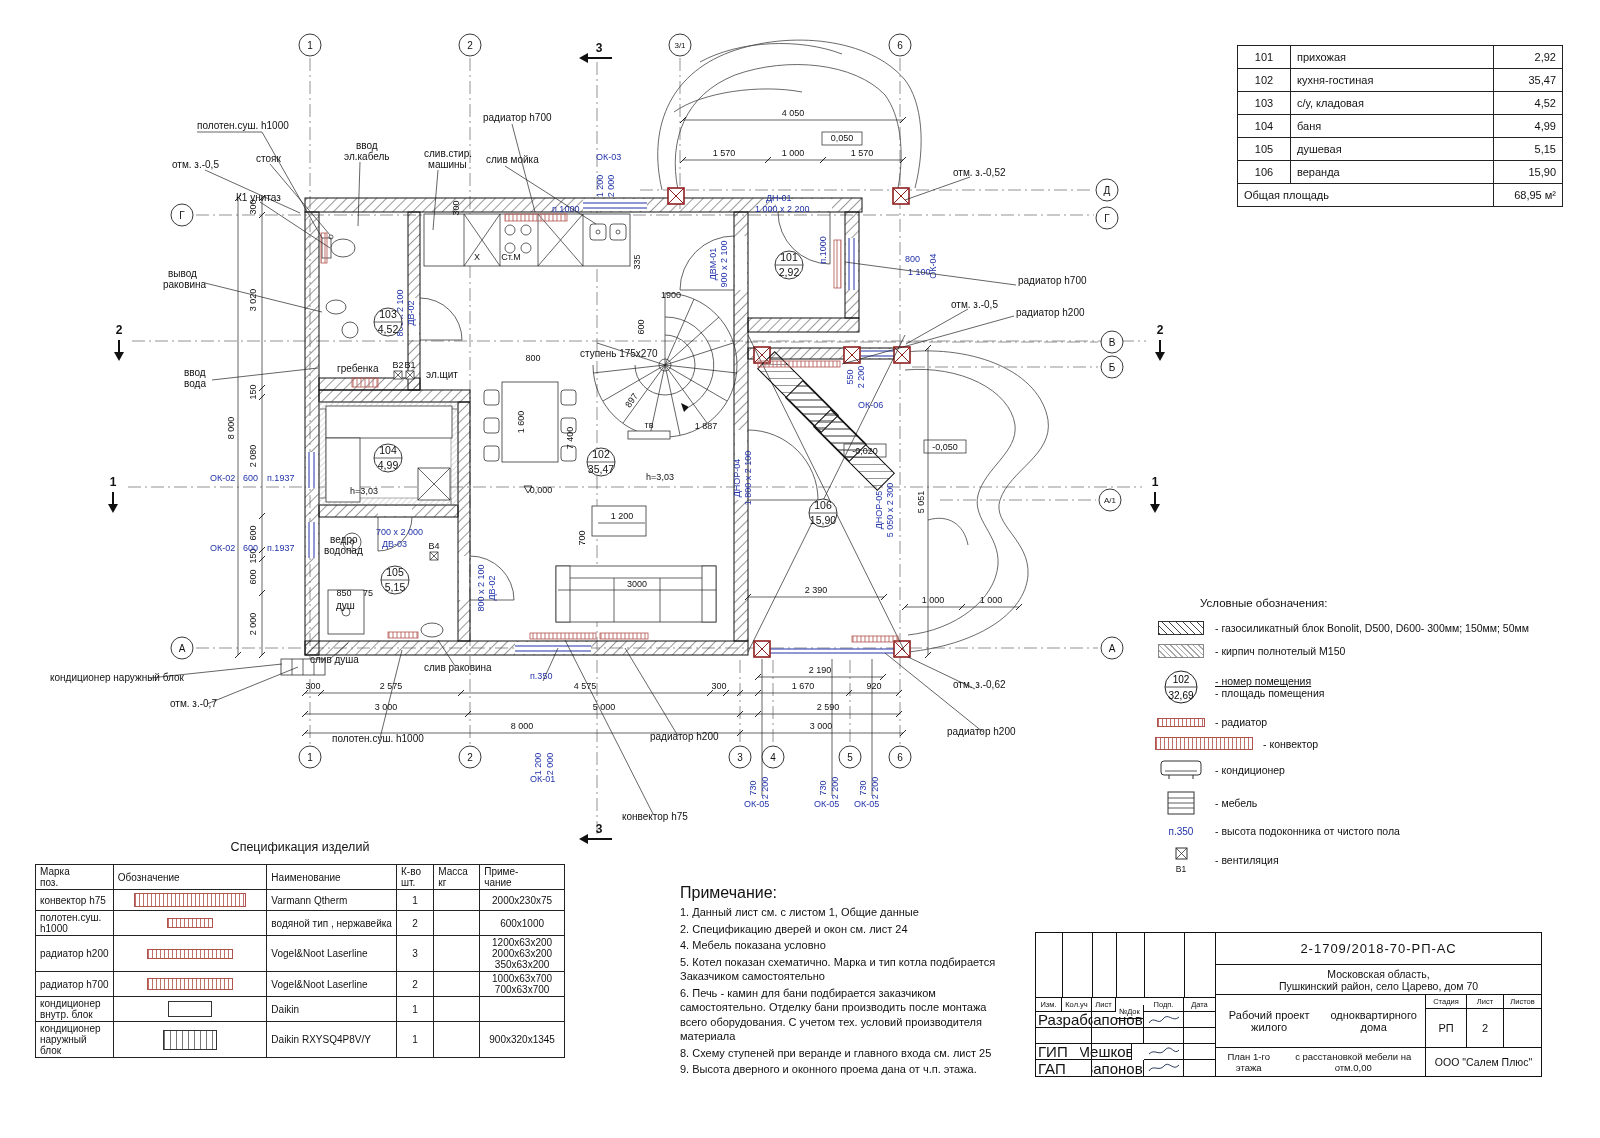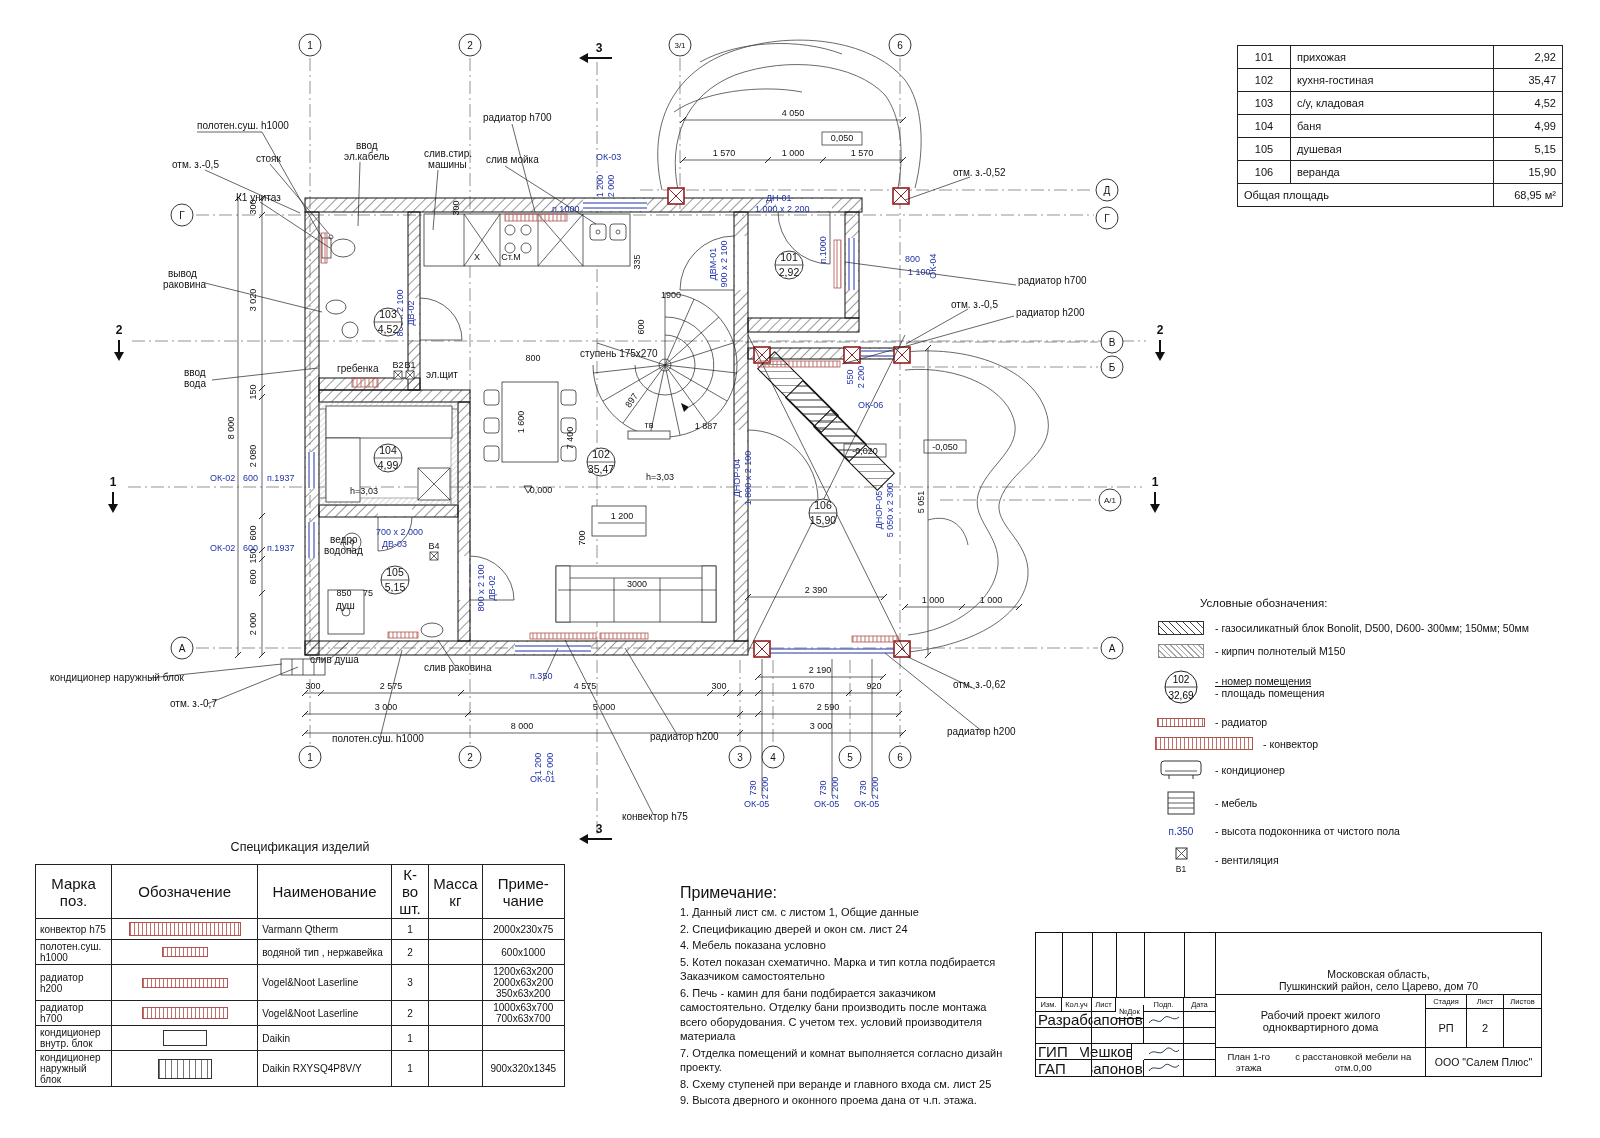--- a/index.html
+++ b/index.html
@@ -25,21 +25,21 @@
   .rad{fill:url(#hr);stroke:#b2544e;stroke-width:0.8}
   .fur{fill:#fff;stroke:#333;stroke-width:0.8}
   .org{fill:none;stroke:#444;stroke-width:0.8}
   .tick{stroke:#111;stroke-width:0.9}
   .bub{fill:#fff;stroke:#222;stroke-width:0.9}
   
   table{border-collapse:collapse}
   .sched td{border:1px solid #222;font-size:11px;padding:1px 6px;height:20px;white-space:nowrap}
   .sched .c{text-align:center}.sched .r{text-align:right}
   .spec td{border:1px solid #222;font-size:10px;padding:1px 4px;vertical-align:middle}
-  .spec .hd{text-align:center;font-size:15px}
+  .spec .hd{text-align:left;font-size:10px}
   .spec .c{text-align:center}
   .bar{background-color:#fff;border:1px solid #b2544e;background-image:repeating-linear-gradient(90deg,#c0706a 0 1px,transparent 1px 4px)}
   .acbox{border:1px solid #333;background:#fff}
   .leg-row{display:flex;align-items:center;margin-bottom:9px}
   .leg-ico{width:52px;flex:0 0 52px;display:flex;justify-content:center;align-items:center}
   .leg-lbl{font-size:10.5px;margin-left:8px;white-space:nowrap}
   .hatchA{width:44px;height:12px;border:1px solid #333;background-image:repeating-linear-gradient(45deg,#444 0 1px,transparent 1px 5px)}
   .hatchB{width:44px;height:12px;border:1px solid #888;background-image:repeating-linear-gradient(45deg,#aaa 0 1px,transparent 1px 4px)}
   .notes div{font-size:11px;line-height:1.32;margin-bottom:2px}
   .notes .ttl{font-size:16px;}
@@ -899,21 +899,20 @@
   </table>
 </div>
 
 <div class="abs notes" style="left:680px;top:882px;width:335px">
   <div class="ttl">Примечание:</div>
   <div>1. Данный лист см. с листом 1, Общие данные</div>
   <div>2. Спецификацию дверей и окон см. лист 24</div>
   <div>4. Мебель показана условно</div>
   <div>5. Котел показан схематично. Марка и тип котла подбирается Заказчиком самостоятельно</div>
   <div>6. Печь - камин для бани подбирается заказчиком самостоятельно. Отделку бани производить после монтажа всего оборудования. С учетом тех. условий производителя материала</div>
-  <div>7. Отделка помещений и комнат выполняется согласно дизайн проекту.</div>
   <div>8. Схему ступеней при веранде и главного входа см. лист 25</div>
   <div>9. Высота дверного и оконного проема дана от ч.п. этажа.</div>
 </div>
 
 <div class="abs stamp" style="left:1035px;top:932px;width:505px;height:143px">
 
   <div class="cell" style="left:0;top:0;width:180px;height:65px;border-bottom:1px solid #111">
     <div style="position:absolute;left:26px;top:0;height:65px;border-left:1px solid #111"></div>
     <div style="position:absolute;left:56px;top:0;height:65px;border-left:1px solid #111"></div>
     <div style="position:absolute;left:80px;top:0;height:65px;border-left:1px solid #111"></div>
@@ -949,25 +948,26 @@
   <div class="cell" style="left:148px;top:111px;width:32px;height:16px"></div>
   <div class="cell" style="left:0;top:127px;width:56px;height:16px;border-bottom:none;justify-content:flex-start;padding-left:2px">ГАП</div>
   <div class="cell" style="left:56px;top:127px;width:52px;height:16px;border-bottom:none">Запонова</div>
   <div class="cell" style="left:108px;top:127px;width:40px;height:16px;border-bottom:none">
       <svg width="34" height="12">
         <path d="M2,9 C6,2 12,10 17,4 S26,10 32,3" fill="none" stroke="#2a3a5a" stroke-width="1"></path>
       </svg>
     </div>
   <div class="cell" style="left:148px;top:127px;width:32px;height:16px;border-bottom:none"></div>
 
+  <div class="cell nb" style="left:180px;top:0;width:325px;height:32px;font-size:13px;letter-spacing:1px">2-1709/2018-70-РП-АС</div>
   <div class="cell nb" style="left:180px;top:32px;width:325px;height:30px;flex-direction:column;font-size:10.5px">
     <div>Московская область,</div>
     <div>Пушкинский район, село Царево, дом 70</div>
   </div>
-  <div class="cell" style="left:180px;top:62px;width:210px;height:53px;flex-direction:column;font-size:11px">
+  <div class="cell" style="left:180px;top:62px;width:210px;height:53px;flex-direction:row;font-size:11px">
     <div>Рабочий проект жилого</div>
     <div>одноквартирного дома</div>
   </div>
   <div class="cell nb" style="left:390px;top:62px;width:40px;height:14px;font-size:7.5px">Стадия</div>
   <div class="cell nb" style="left:430px;top:62px;width:37px;height:14px;font-size:7.5px;border-left:1px solid #111">Лист</div>
   <div class="cell nb" style="left:467px;top:62px;width:38px;height:14px;font-size:7.5px;border-left:1px solid #111">Листов</div>
   <div class="cell nb" style="left:390px;top:76px;width:40px;height:39px;font-size:11px">РП</div>
   <div class="cell nb" style="left:430px;top:76px;width:37px;height:39px;font-size:11px;border-left:1px solid #111">2</div>
   <div class="cell nb" style="left:467px;top:76px;width:38px;height:39px;border-left:1px solid #111"></div>
   <div class="cell" style="left:180px;top:115px;width:210px;height:28px;border-bottom:none;flex-direction:row;font-size:9.5px">

